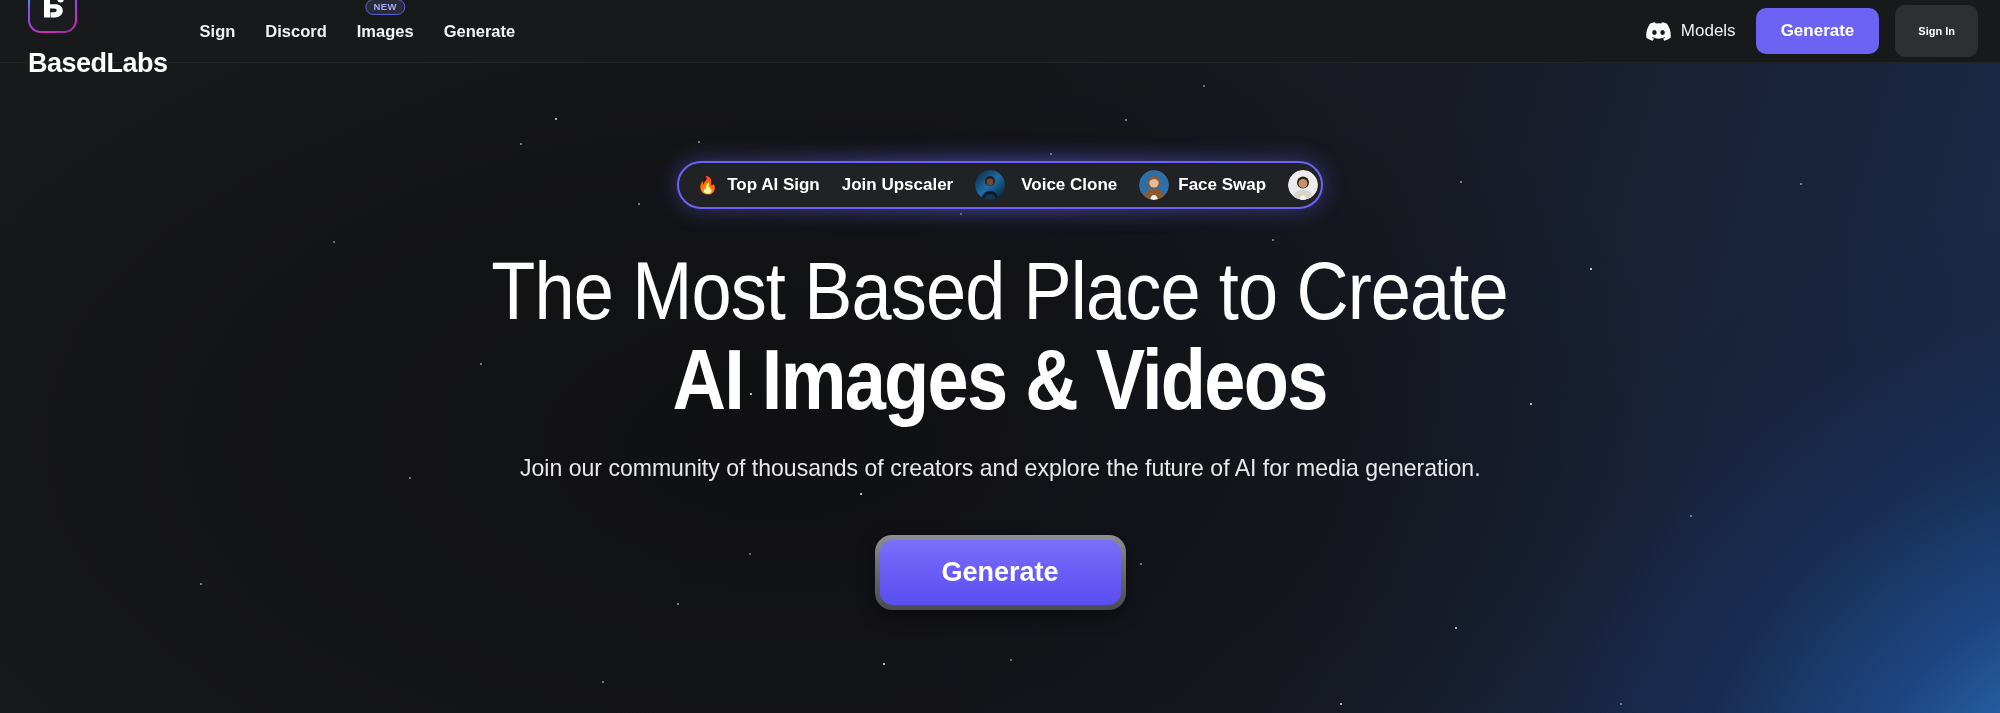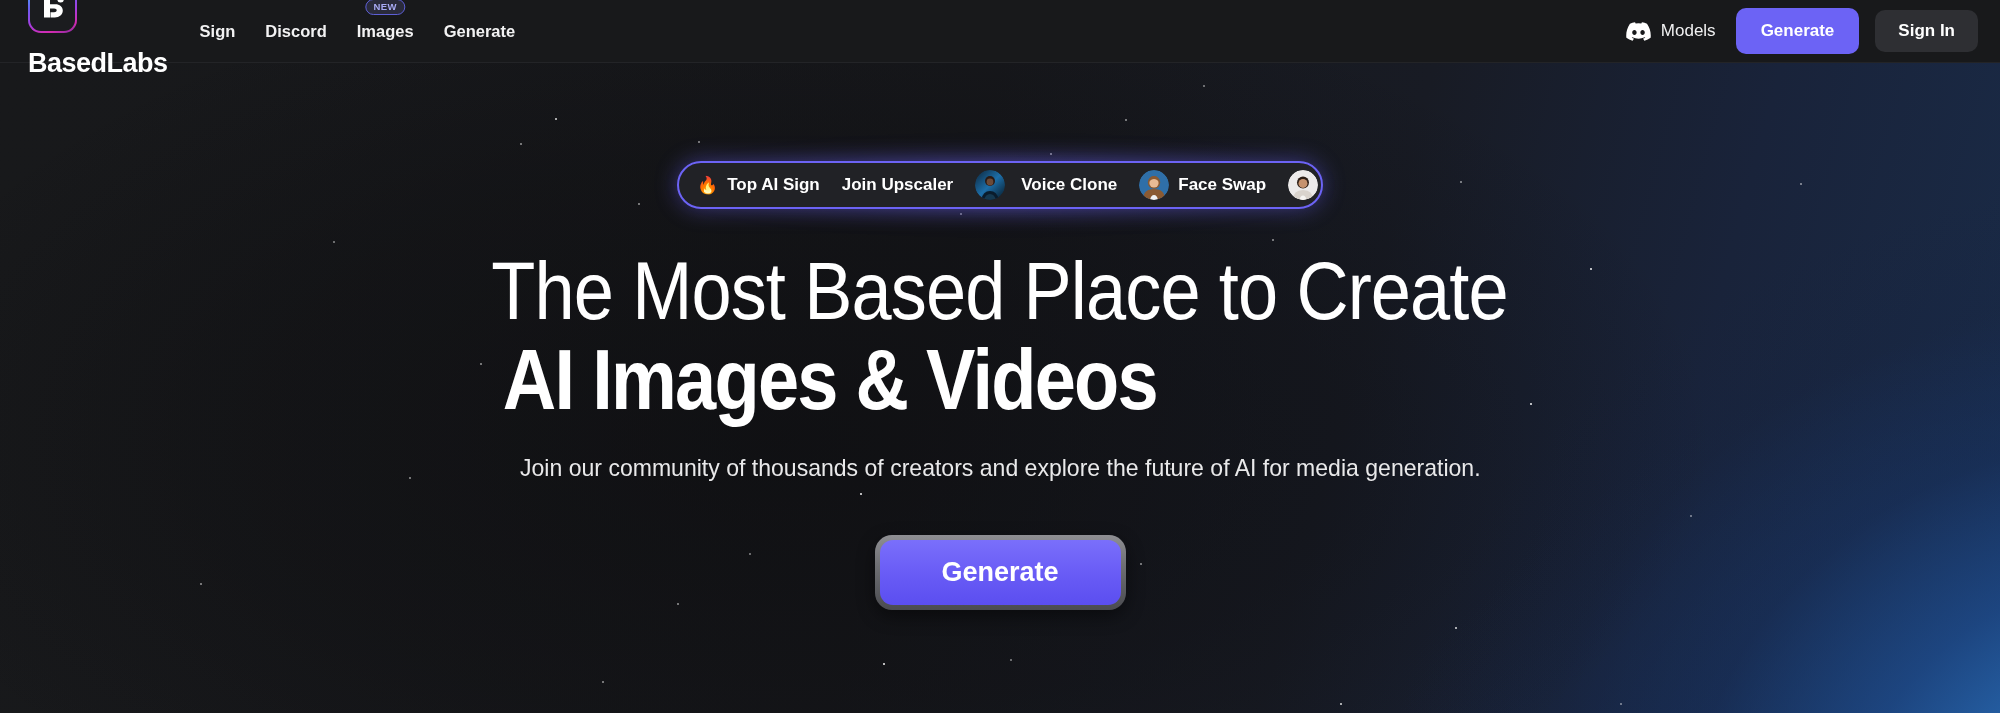--- a/index.html
+++ b/index.html
@@ -91,22 +91,22 @@
     font-family:"Liberation Sans", sans-serif;
   }
   .btn-generate {
     background:#6c63f5; color:#fff;
     font-size:17px; font-weight:700;
     padding:0 25px; height:46px; border-radius:10px;
     display:flex; align-items:center; justify-content:center;
   }
   .btn-signin {
     background:#2e2f33; color:#fff;
-    font-size:17px; font-weight:700;
-    padding:0 23px; height:42px; border-radius:10px;
+    font-size:11px; font-weight:700;
+    padding:0 23px; height:52px; border-radius:10px;
     display:flex; align-items:center; justify-content:center;
   }
 
   
   .hero {
     position:absolute; left:0; top:63px; width:2000px; height:650px;
     display:flex; flex-direction:column; align-items:center;
     z-index:10;
   }
 
@@ -140,21 +140,21 @@
   }
   .pill-emoji { font-size:17px; line-height:1; }
   .avatar {
     width:30px; height:30px; border-radius:50%;
     flex:0 0 auto; overflow:hidden; display:block;
   }
 
   
   h1.headline {
     margin-top:42px;
-    text-align:left; color:#fff;
+    text-align:center; color:#fff;
     line-height:0.98;
     letter-spacing:-1px;
   }
   .h-line1 {
     display:block;
     font-size:82px; font-weight:300;
     font-stretch:condensed;
     transform:scaleX(0.88);
   }
   .h-line2 {

